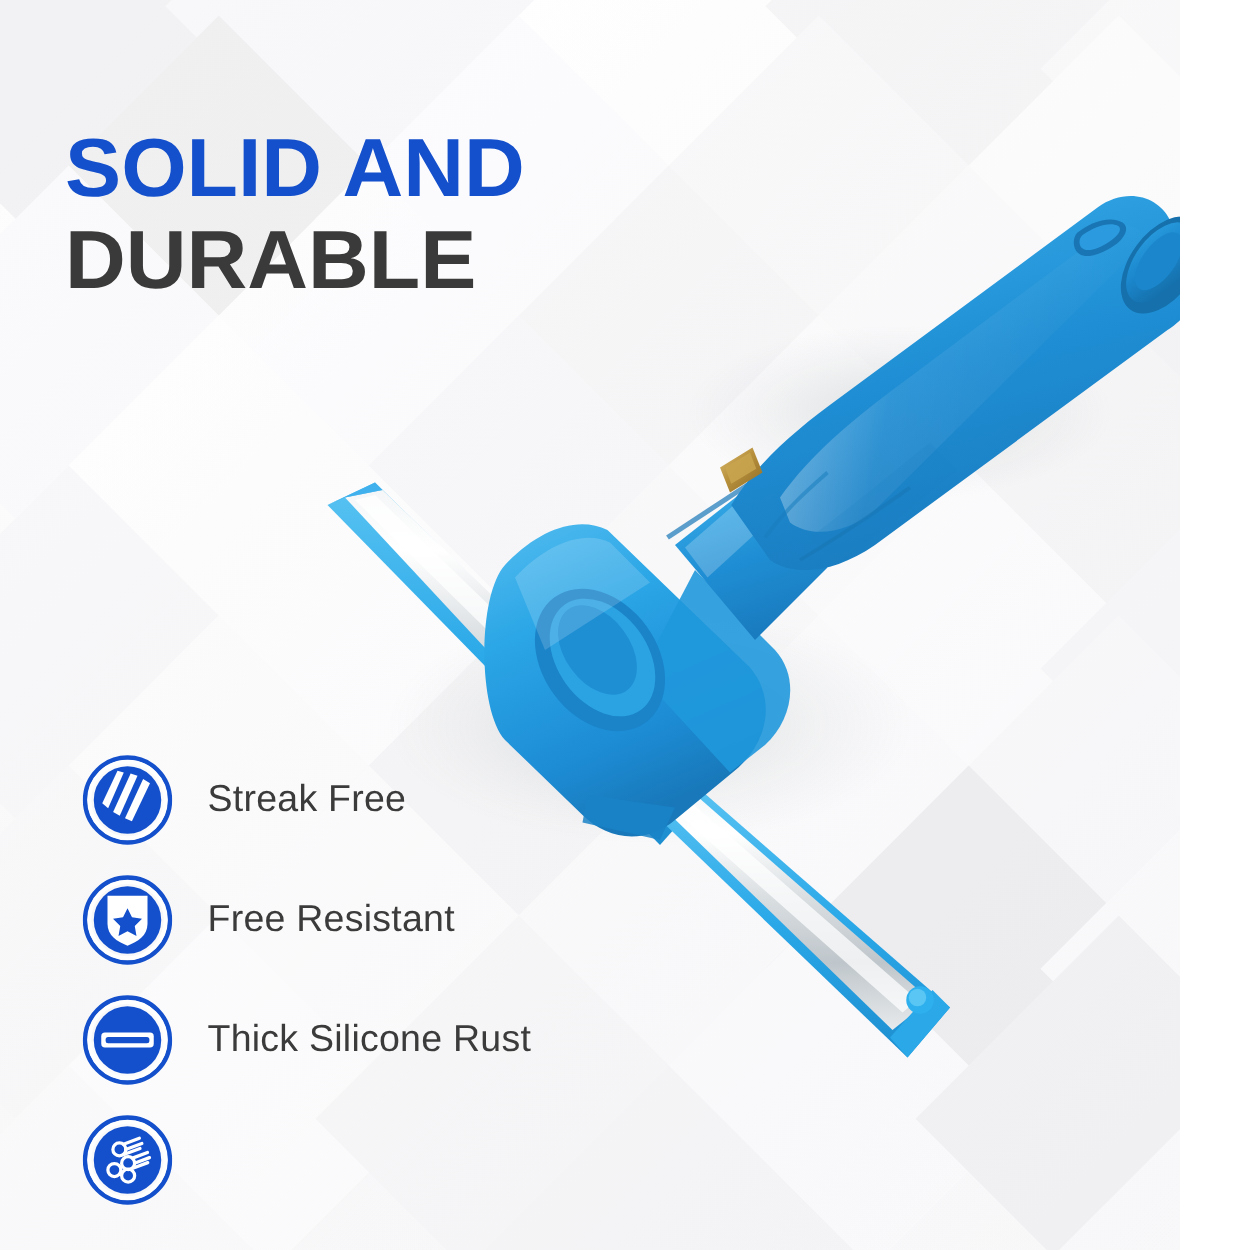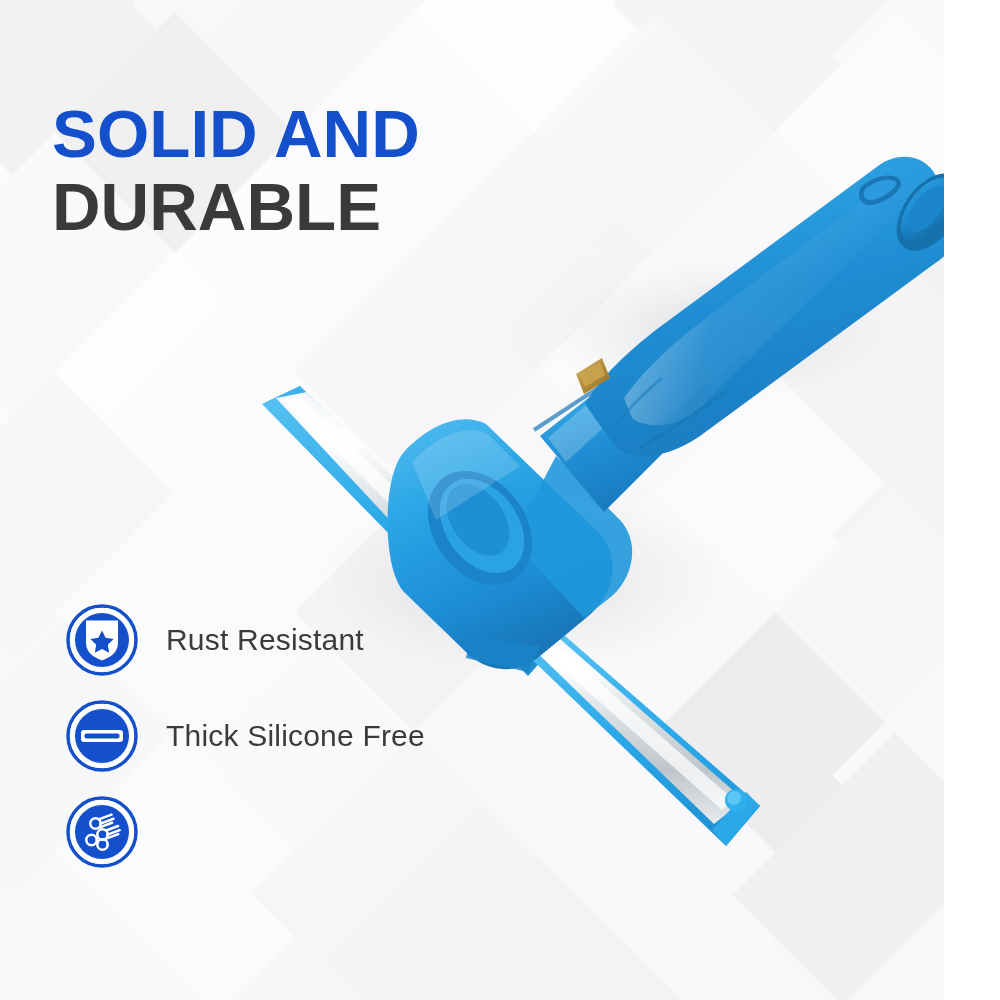--- a/index.html
+++ b/index.html
@@ -312,45 +312,61 @@
         <path d="M576,374 L602,358 L610,378 L584,394 Z" fill="url(#rivetGrad)"></path>
         <path d="M580,374 L600,362 L605,375 L585,387 Z" fill="#c9a44f" opacity="0.9"></path>
       </g>
 
       <path d="M640,448 C670,430 700,410 728,390" stroke="#166fa9" stroke-width="3" fill="none" opacity="0.35"></path>
     </g>
   </svg>
 
   <div class="features">
 
+    <div class="feature-row">
+      <span class="feature-icon">
+        <svg width="72" height="72" viewBox="0 0 72 72">
+          <circle cx="36" cy="36" r="34" fill="none" stroke="#1450cc" stroke-width="3.5"></circle>
+          <circle cx="36" cy="36" r="27" fill="#1450cc"></circle>
+          <g fill="#ffffff">
+            <path d="M24.5 45.5 L38.5 14.8 L44.0 16.6 L29.8 48.5 Z"></path>
+            <path d="M34.0 50.5 L48.5 19.2 L54.0 22.6 L39.5 53.0 Z"></path>
+            <path d="M15.8 38.5 L28.0 12.5 L33.0 14.0 L20.5 42.5 Z"></path>
+          </g>
+          <circle cx="36" cy="36" r="27" fill="none" stroke="#1450cc" stroke-width="0.01"></circle>
+          <circle cx="36" cy="36" r="30.5" fill="none" stroke="#ffffff" stroke-width="3"></circle>
+        </svg>
+      </span>
+      <span class="feature-label">Streak Free</span>
+    </div>
 
     <div class="feature-row">
       <span class="feature-icon">
         <svg width="72" height="72" viewBox="0 0 72 72">
           <circle cx="36" cy="36" r="34" fill="none" stroke="#1450cc" stroke-width="3.5"></circle>
           <circle cx="36" cy="36" r="27" fill="#1450cc"></circle>
           <circle cx="36" cy="36" r="30.5" fill="none" stroke="#ffffff" stroke-width="3"></circle>
           <path d="M36 16.5 L52 16.5 L52 39 C52 48.5 44 53.5 36 56.5 C28 53.5 20 48.5 20 39 L20 16.5 Z" fill="#ffffff"></path>
           <path d="M36 26.5 L39.6 33.8 L47.6 35.0 L41.8 40.7 L43.2 48.7 L36 44.9 L28.8 48.7 L30.2 40.7 L24.4 35.0 L32.4 33.8 Z" fill="#1450cc"></path>
         </svg>
       </span>
-      <span class="feature-label">Rust Resistant</span>
+      <span class="feature-label">Free Resistant</span>
     </div>
 
     <div class="feature-row">
       <span class="feature-icon">
         <svg width="72" height="72" viewBox="0 0 72 72">
           <circle cx="36" cy="36" r="34" fill="none" stroke="#1450cc" stroke-width="3.5"></circle>
           <circle cx="36" cy="36" r="27" fill="#1450cc"></circle>
           <circle cx="36" cy="36" r="30.5" fill="none" stroke="#ffffff" stroke-width="3"></circle>
           <rect x="15" y="30" width="42" height="12" rx="3" fill="#ffffff"></rect>
           <rect x="18.5" y="33.5" width="35" height="5" rx="2" fill="#1450cc"></rect>
         </svg>
       </span>
-      <span class="feature-label">Thick Silicone Free</span>
+      <span class="feature-label">Thick Silicone Rust</span>
     </div>
 
     <div class="feature-row">
       <span class="feature-icon">
         <svg width="72" height="72" viewBox="0 0 72 72">
           <circle cx="36" cy="36" r="34" fill="none" stroke="#1450cc" stroke-width="3.5"></circle>
           <circle cx="36" cy="36" r="27" fill="#1450cc"></circle>
           <circle cx="36" cy="36" r="30.5" fill="none" stroke="#ffffff" stroke-width="3"></circle>
           <g fill="none" stroke="#ffffff" stroke-width="2.6" stroke-linecap="round">
 

